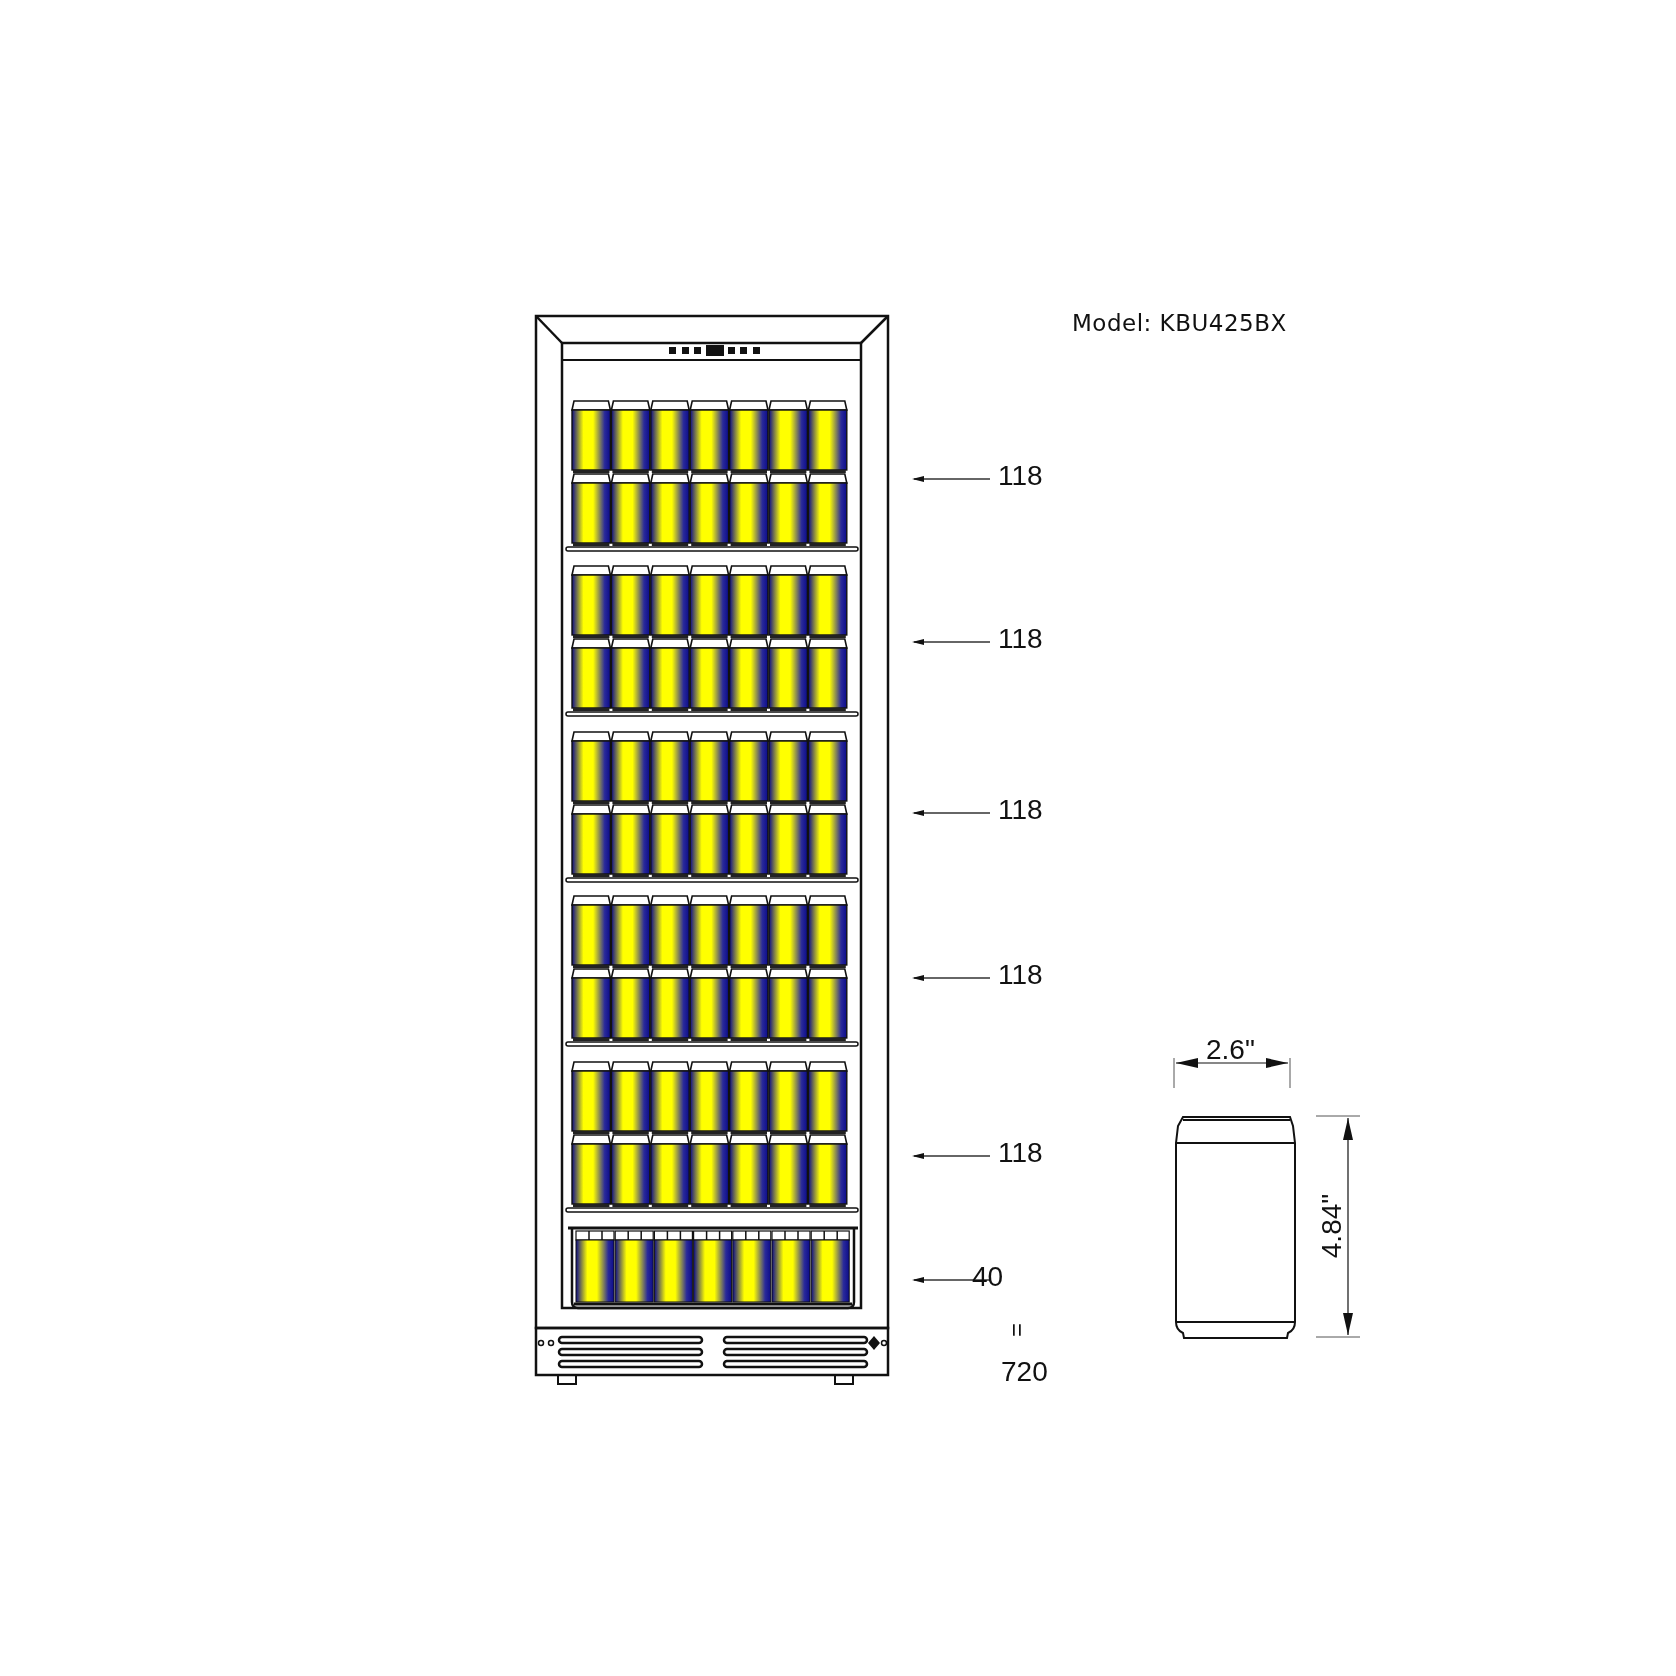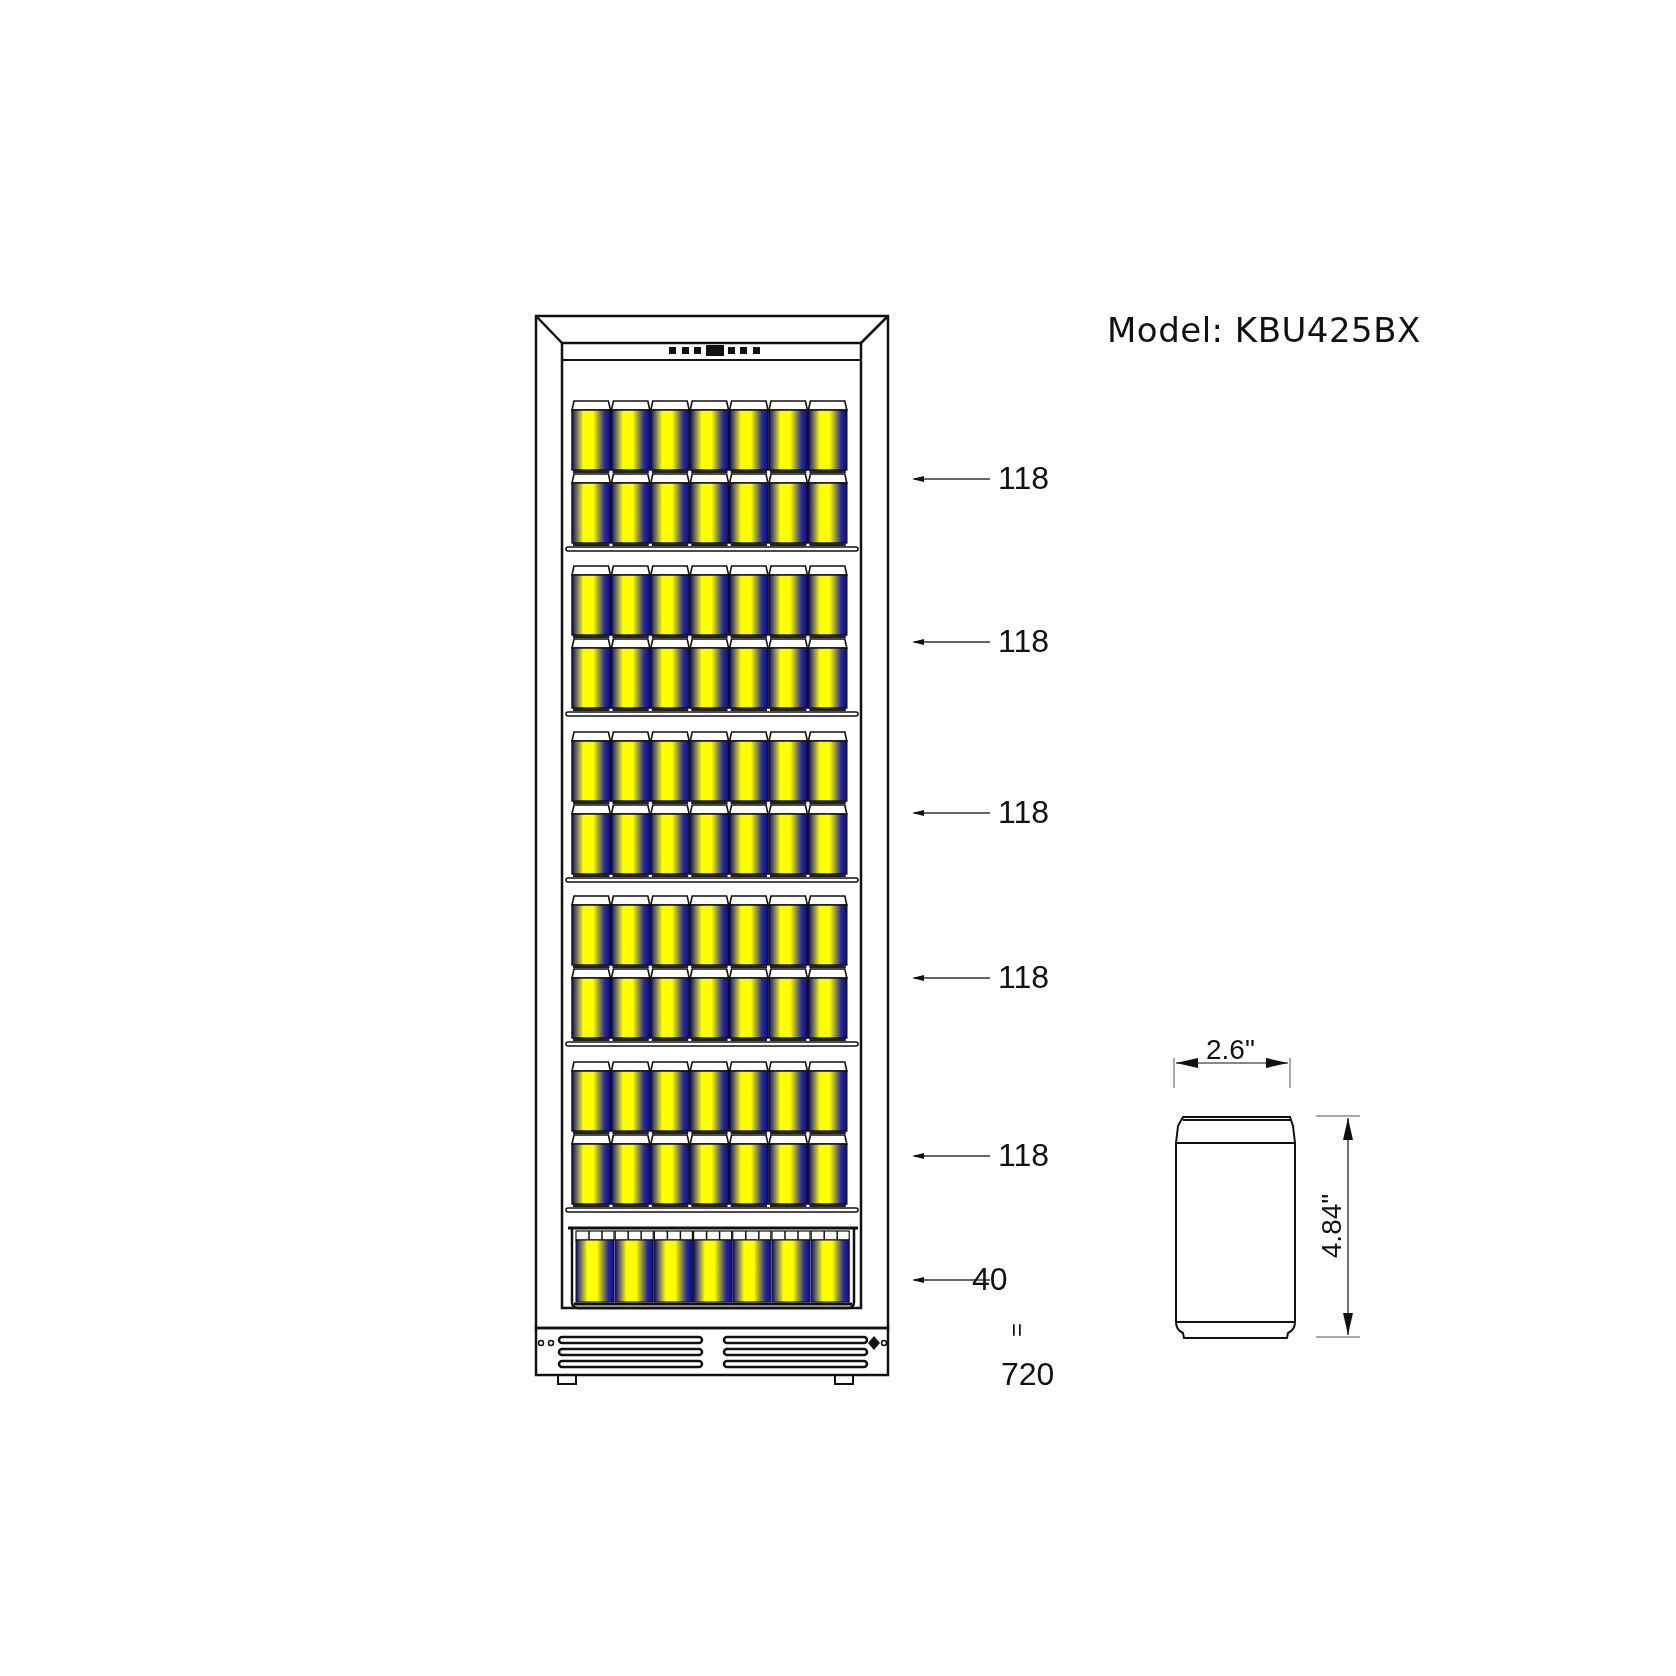--- a/index.html
+++ b/index.html
@@ -1,21 +1,21 @@
 <!DOCTYPE html>
 <html><head>
 <meta charset="utf-8">
 <style>
   html, body { margin:0; padding:0; background:#ffffff; }
   body { width:1676px; height:1676px; position:relative; overflow:hidden;
          font-family:"Liberation Sans", sans-serif; color:#111; }
   svg { position:absolute; left:0; top:0; }
-  .model-title { position:absolute; left:1072px; top:310px; font-size:34px;
-                 font-family:"DejaVu Sans", sans-serif; letter-spacing:0.5px; color:#111; white-space:nowrap;margin-left:35px; }
-  .cap-label { position:absolute; left:998px; font-size:32px; color:#111; white-space:nowrap; line-height:1; }
+  .model-title { position:absolute; left:1072px; top:310px; font-size:23px;
+                 font-family:"DejaVu Sans", sans-serif; letter-spacing:0.5px; color:#111; white-space:nowrap; }
+  .cap-label { position:absolute; left:998px; font-size:28px; color:#111; white-space:nowrap; line-height:1; }
   .eq-label { position:absolute; left:1010px; top:1318px; font-size:24px; transform:rotate(90deg); transform-origin:center; line-height:1; }
   .dim-w { position:absolute; left:1206px; top:1036px; font-size:28px; line-height:1; }
   .dim-h { position:absolute; left:1300px; top:1212px; font-size:28px; line-height:1; transform:rotate(-90deg); transform-origin:center; white-space:nowrap; }
 </style>
 </head>
 <body>
 
 <svg width="1676" height="1676" viewBox="0 0 1676 1676" xmlns="http://www.w3.org/2000/svg">
   <defs>
     <linearGradient id="canGrad" x1="0" x2="1" y1="0" y2="0">

